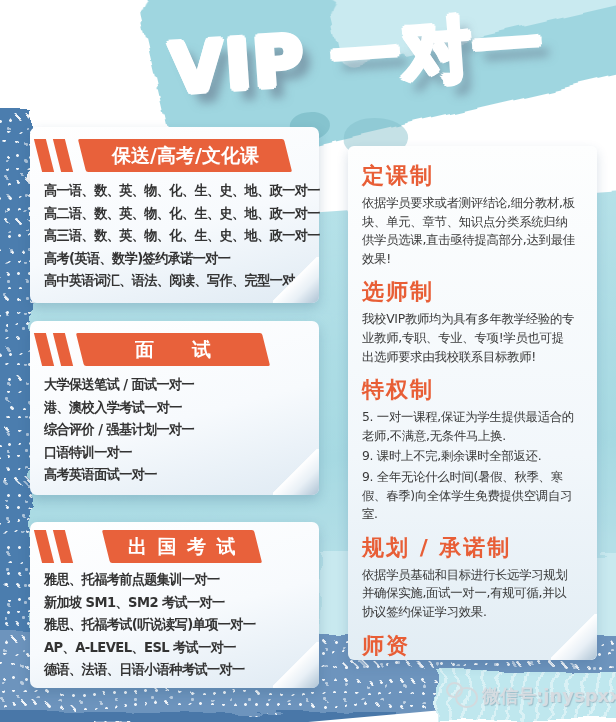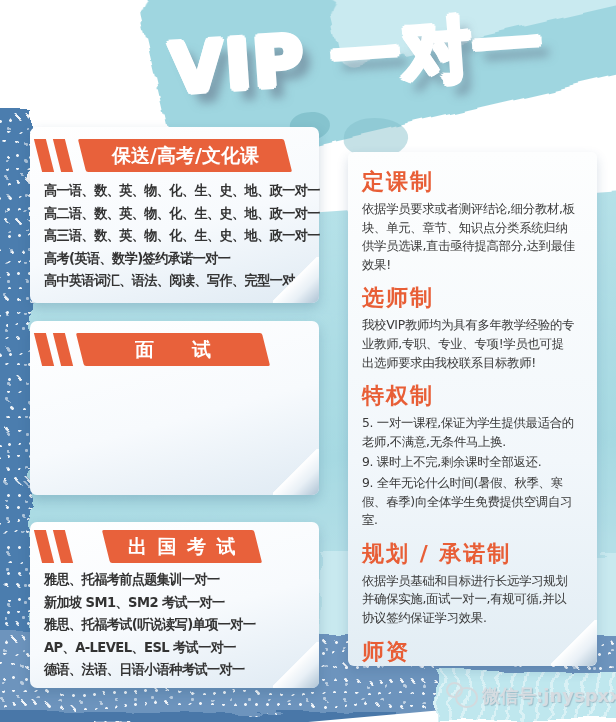--- a/index.html
+++ b/index.html
@@ -57,21 +57,21 @@
   .c2 .hdr-bar{width:152px;margin-left:30px;}
   .hdr-text{transform:skewX(-14deg);color:#ffffff;font-weight:800;font-size:19px;white-space:nowrap;}
   .c1 .hdr-text{letter-spacing:2.0em;margin-right:-2.0em;}
   .c2 .hdr-text{letter-spacing:0.55em;margin-right:-0.55em;}
   .items{position:absolute;left:14px;right:8px;top:52px;}
   .c2 .items{top:46px;}
   .item{font-size:13.8px;font-weight:700;color:#333333;line-height:22.6px;white-space:nowrap;
     letter-spacing:-0.6px;transform:scaleX(.95);transform-origin:left center;}
 
   
-  .panel{position:absolute;left:348px;top:152px;width:249px;height:514px;border-radius:6px;
+  .panel{position:absolute;left:348px;top:146px;width:249px;height:514px;border-radius:6px;
     background:linear-gradient(180deg,#fdfefe 0%,#f2f7fb 60%,#e2edf4 100%);
     box-shadow:0 5px 12px rgba(40,80,120,.18);
     padding:6px 14px 0 14px;box-sizing:border-box;overflow:hidden;}
   .sec-h{margin:9px 0 3px 0;font-size:22px;font-weight:900;color:#e85e36;letter-spacing:2px;white-space:nowrap;}
   .sec-p{margin:0 8px 2px 0;font-size:12.4px;line-height:18.6px;color:#3a3a3a;font-weight:500;letter-spacing:-0.3px;}
   .sec-shizi .sec-p{font-size:12.4px;line-height:15.6px;}
 
   
   .wechat{position:absolute;left:446px;top:682px;display:flex;align-items:center;}
   .wc-icon{position:relative;width:36px;height:28px;display:inline-block;}
@@ -125,20 +125,27 @@
         <div class="curl"></div>
       </div>
       <div class="card c1">
         <div class="hdr-row">
           <i class="stripe"></i>
           <i class="stripe"></i>
           <div class="hdr-bar">
             <span class="hdr-text">面试</span>
           </div>
         </div>
+        <div class="items">
+          <div class="item">大学保送笔试 / 面试一对一</div>
+          <div class="item">港、澳校入学考试一对一</div>
+          <div class="item">综合评价 / 强基计划一对一</div>
+          <div class="item">口语特训一对一</div>
+          <div class="item">高考英语面试一对一</div>
+        </div>
         <div class="curl"></div>
       </div>
       <div class="card c2">
         <div class="hdr-row">
           <i class="stripe"></i>
           <i class="stripe"></i>
           <div class="hdr-bar">
             <span class="hdr-text">出国考试</span>
           </div>
         </div>

